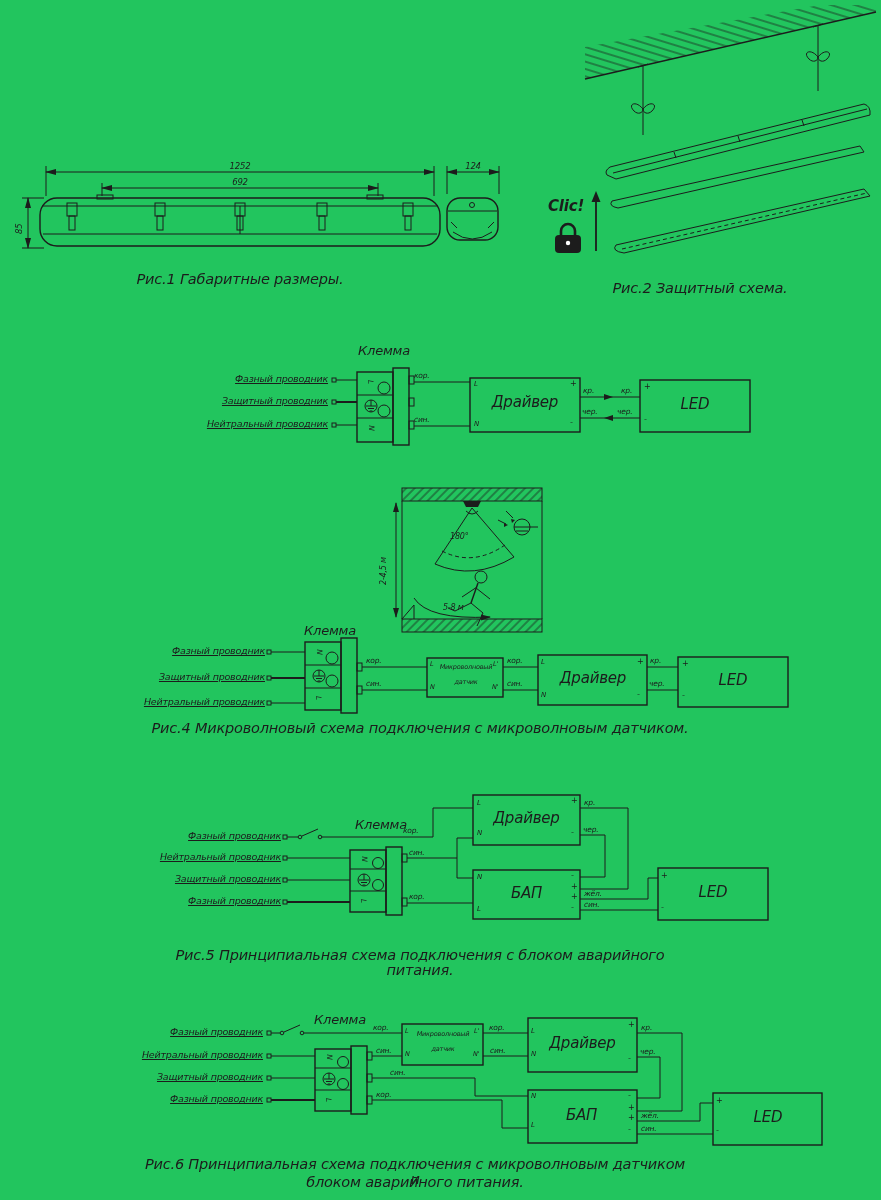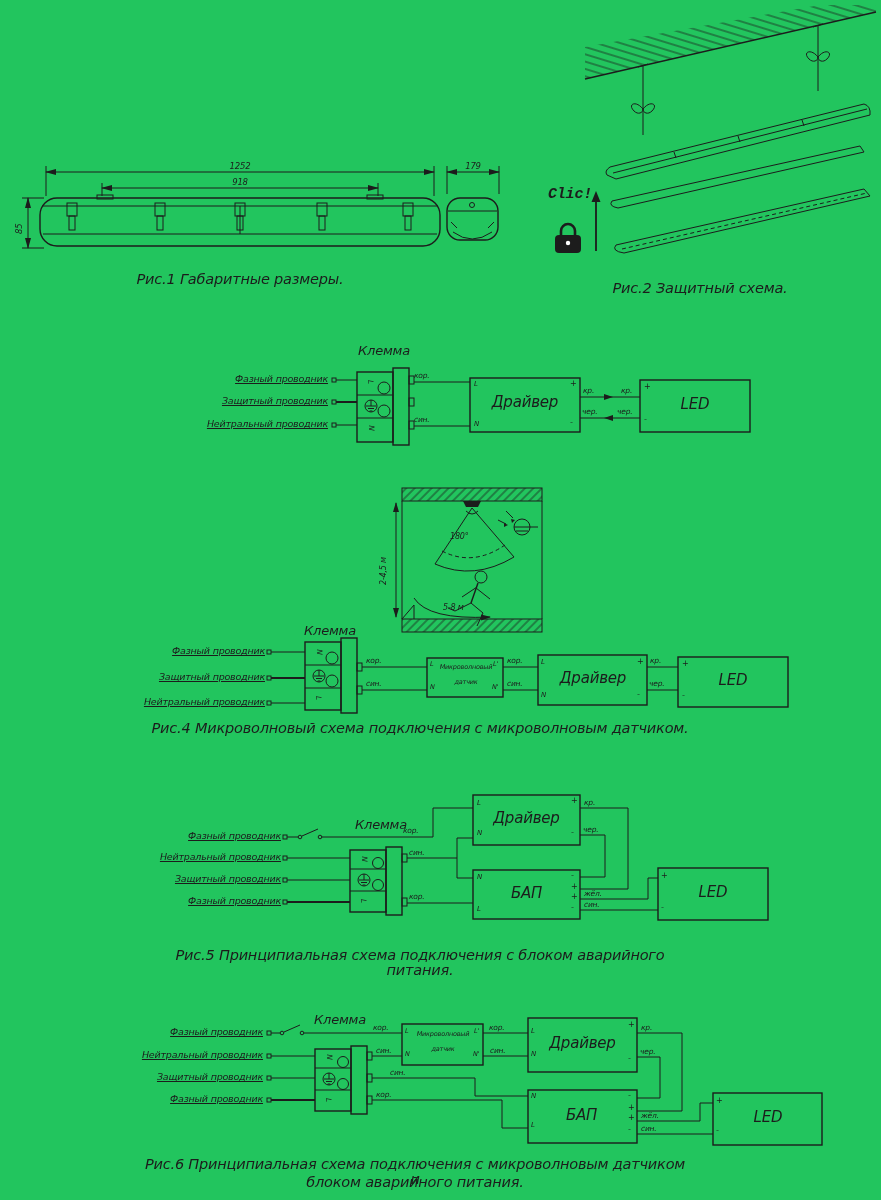--- a/index.html
+++ b/index.html
@@ -80,23 +80,23 @@
       <g>
         <rect class="lnth" x="437" y="40" width="51" height="42" rx="13"></rect>
         <line class="ln" x1="438" y1="53" x2="487" y2="53"></line>
         <circle class="ln" cx="462" cy="47" r="2.5"></circle>
         <path class="ln" d="M443,74 Q462,88 482,74"></path>
         <line class="ln" x1="441" y1="64" x2="447" y2="70"></line>
           <line class="ln" x1="484" y1="64" x2="478" y2="70"></line>
       </g>
     </svg>
     <span class="lbl s85 ctr" style="left:195px;top:4px;width:70px;">1252</span>
-    <span class="lbl s85 ctr" style="left:195px;top:20px;width:70px;">918</span>
+    <span class="lbl s85 ctr" style="left:195px;top:20px;width:70px;">692</span>
     <span class="lbl s85 rotccw" style="left:5px;top:76px;">85</span>
-    <span class="lbl s85 ctr" style="left:437px;top:4px;width:52px;">179</span>
+    <span class="lbl s85 ctr" style="left:437px;top:4px;width:52px;">124</span>
     <span class="lbl cap ctr" style="left:65px;top:114px;width:330px;">Рис.1 Габаритные размеры.</span>
   </div>
 
   <div class="fig" style="left:530px;top:5px;width:351px;height:295px;">
     <svg width="351" height="295" viewBox="0 0 351 295">
       <defs>
         <pattern id="p2" patternUnits="userSpaceOnUse" width="7" height="7" patternTransform="rotate(107)">
           <line x1="3" y1="0" x2="3" y2="7" stroke="#1c1c1c" stroke-width="0.8"></line>
         </pattern>
       </defs>
@@ -147,21 +147,21 @@
         <line x1="66" y1="246" x2="66" y2="196" stroke="#1c1c1c" stroke-width="1.8"></line>
         <path class="fil" d="M66,186 l-4.5,11 h9 z"></path>
       </g>
 
       <g>
         <path d="M31,231 v-5 a7,7 0 0 1 14,0 v5" stroke="#1c1c1c" stroke-width="2.6" fill="none"></path>
         <rect class="fil" x="25" y="230" width="26" height="18" rx="4"></rect>
         <circle cx="38" cy="238" r="2.2" fill="#fff"></circle>
       </g>
     </svg>
-    <span class="lbl clic" style="left:18px;top:182px;font-family:Liberation Mono, monospace;">Clic!</span>
+    <span class="lbl clic" style="left:18px;top:194px;">Clic!</span>
     <span class="lbl cap ctr" style="left:30px;top:276px;width:280px;">Рис.2 Защитный схема.</span>
   </div>
 
   <div class="fig" style="left:140px;top:340px;width:650px;height:135px;">
     <svg width="650" height="135" viewBox="0 0 650 135">
 
       <rect class="ln" x="192" y="38" width="4" height="4"></rect>
         <line class="ln" x1="196" y1="40" x2="217" y2="40"></line>
       <rect class="ln" x="192" y="60" width="4" height="4"></rect>
         <line class="ln2" x1="196" y1="62" x2="217" y2="62"></line>

